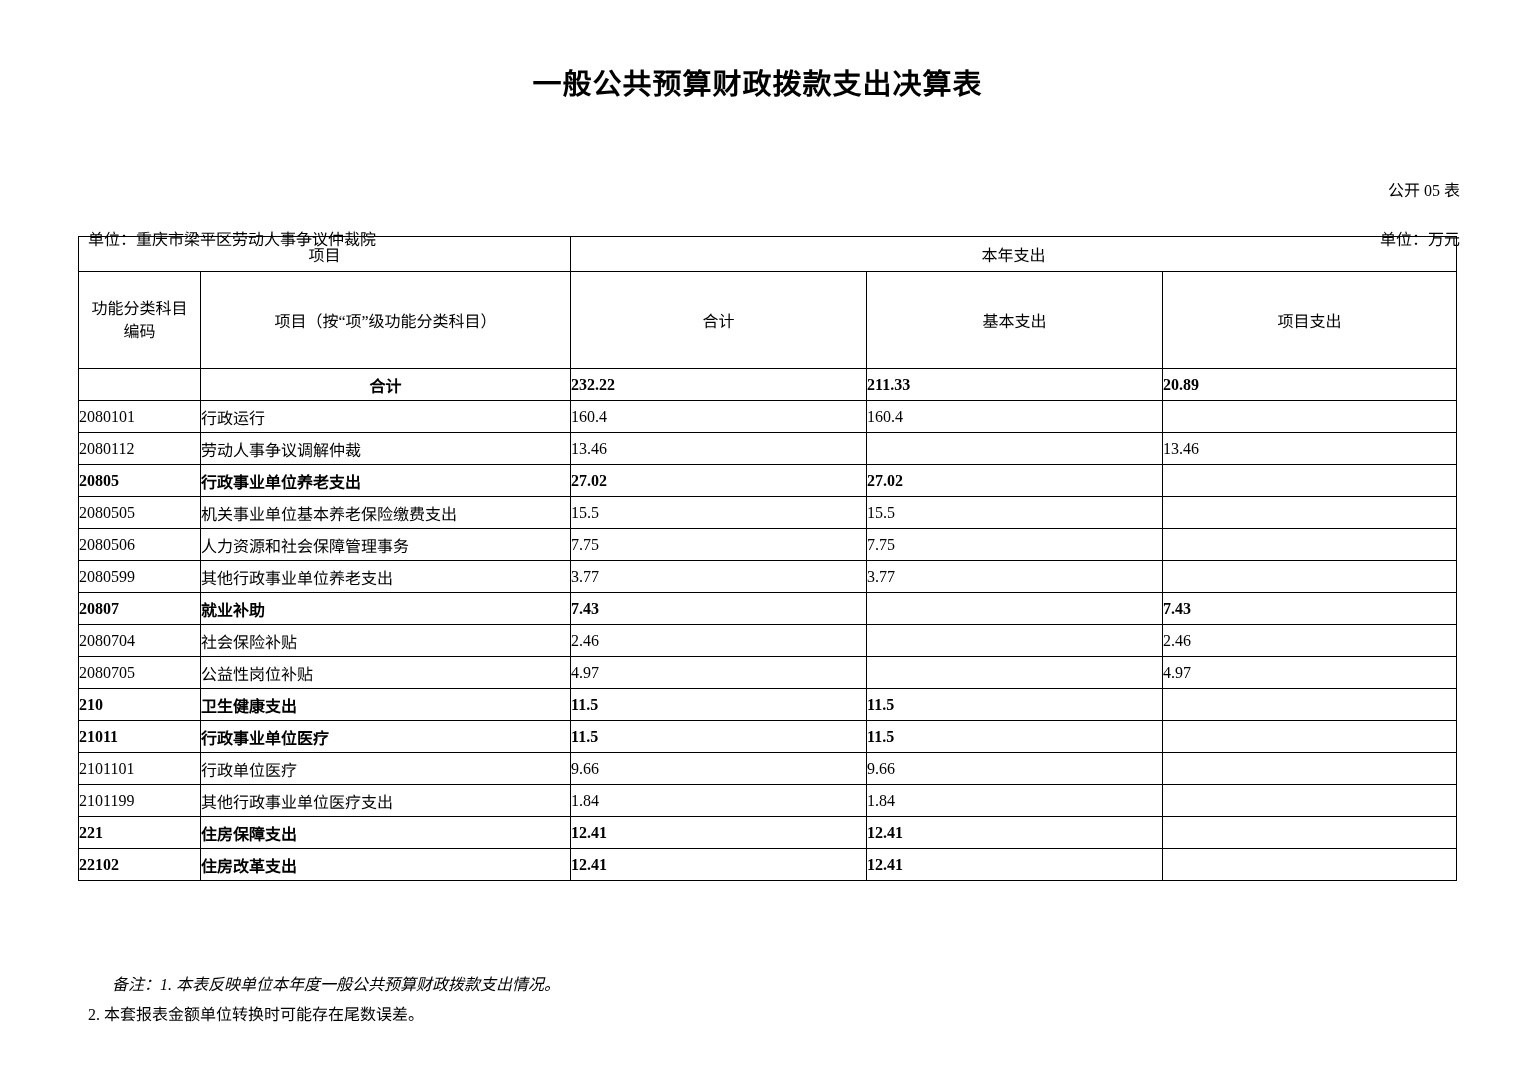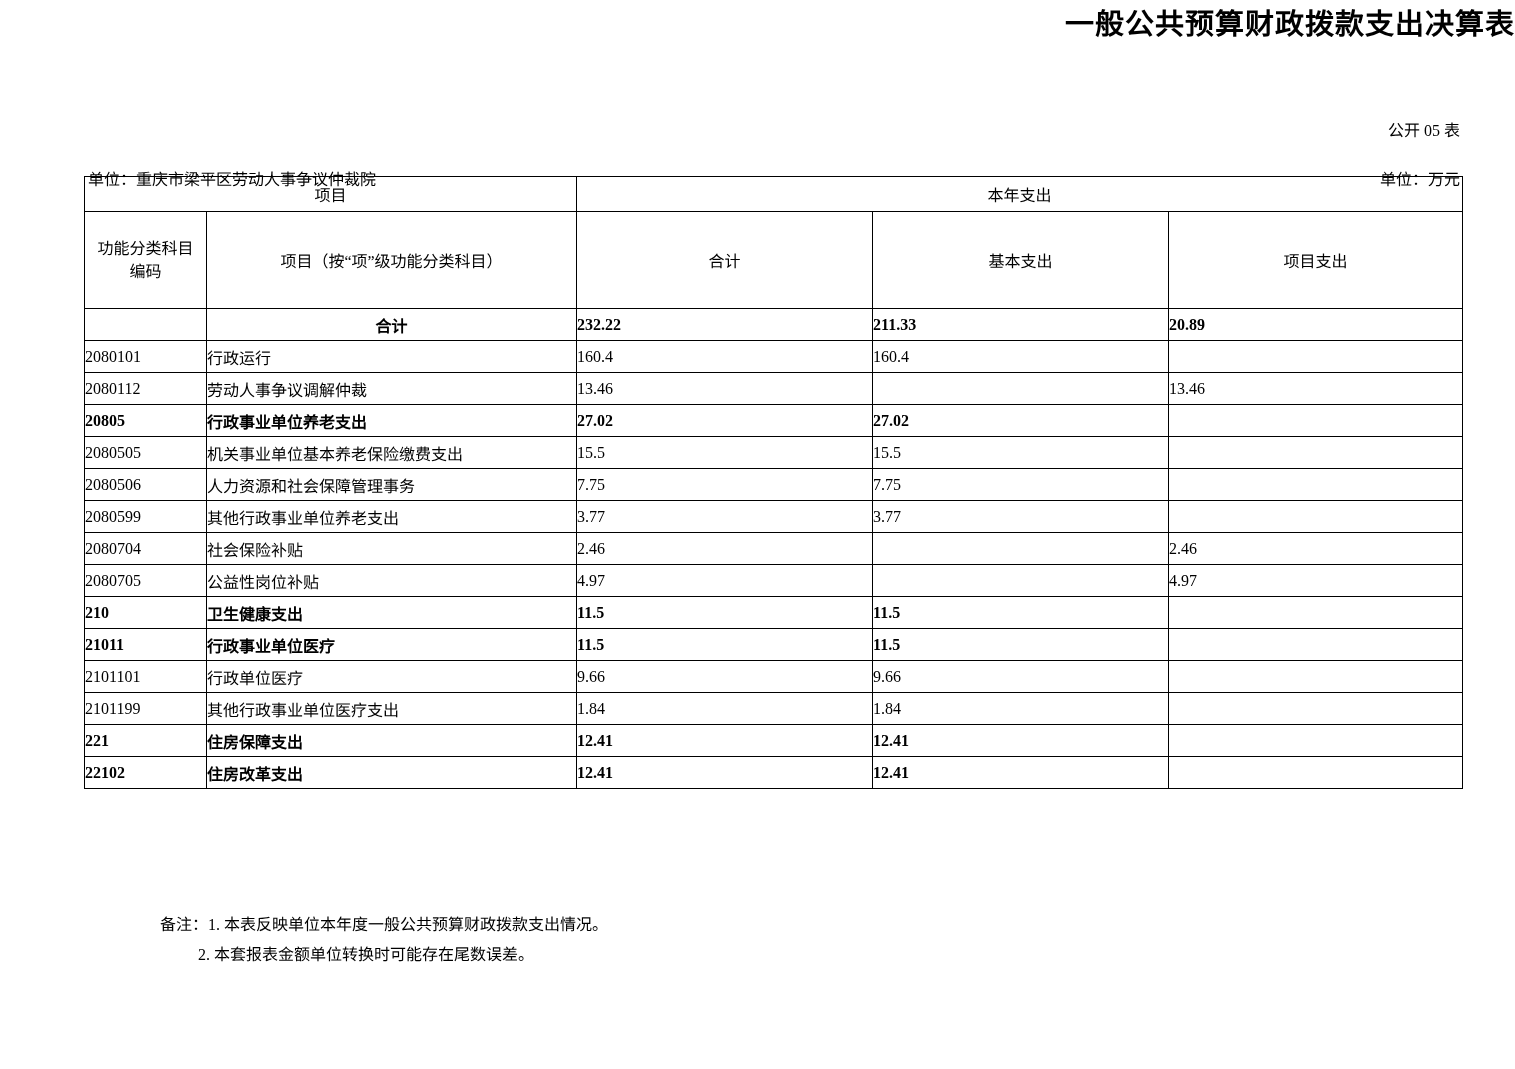--- a/index.html
+++ b/index.html
@@ -15,24 +15,25 @@
     position: relative;
     overflow: hidden;
   }
   .page {
     position: relative;
     width: 1515px;
     height: 1069px;
     box-sizing: border-box;
   }
   .doc-title {
-    text-align: right;
+    text-align: center;
     font-size: 29px;
     font-weight: bold;
     letter-spacing: 1px;
+    margin-top: 60px;
   }
   .form-code {
     position: absolute;
     right: 55px;
     top: 117px;
     font-size: 16px;
     text-align: right;
   }
   .meta-row {
     position: absolute;
@@ -49,21 +50,21 @@
   }
   .unit-right {
     position: absolute;
     right: 55px;
     top: 0;
     font-size: 16px;
   }
   table.budget {
     position: absolute;
     top: 176px;
-    left: 84px;
+    left: 78px;
     border-collapse: collapse;
     width: 1378px;
     table-layout: fixed;
     padding-left: 28px;
   }
   table.budget td, table.budget th {
     border: 1px solid #000000;
     font-size: 16px;
     font-weight: normal;
     padding: 0;
@@ -108,22 +109,22 @@
   tr.data td {
     height: 31px;
   }
   .notes {
     position: absolute;
     left: 88px;
     top: 910px;
     font-size: 16px;
     line-height: 1.9;
   }
-  .notes .n1 { margin-left: 72px; }
-  .notes .n2 { margin-left: 110px; }
+  .notes .n1 { margin-left: 24px; font-style: italic; }
+  .notes .n2 { }
 </style>
 </head>
 <body>
 
 <div class="page">
 
   <div class="doc-title">一般公共预算财政拨款支出决算表</div>
 
   <div class="form-code">公开 05 表</div>
 
@@ -199,20 +200,27 @@
           <td class="num">7.75</td>
           <td class="num"></td>
         </tr>
         <tr class="data">
           <td class="code">2080599</td>
           <td class="name">其他行政事业单位养老支出</td>
           <td class="num">3.77</td>
           <td class="num">3.77</td>
           <td class="num"></td>
         </tr>
+        <tr class="data bold">
+          <td class="code">20807</td>
+          <td class="name">就业补助</td>
+          <td class="num">7.43</td>
+          <td class="num"></td>
+          <td class="num">7.43</td>
+        </tr>
         <tr class="data">
           <td class="code">2080704</td>
           <td class="name">社会保险补贴</td>
           <td class="num">2.46</td>
           <td class="num"></td>
           <td class="num">2.46</td>
         </tr>
         <tr class="data">
           <td class="code">2080705</td>
           <td class="name">公益性岗位补贴</td>

